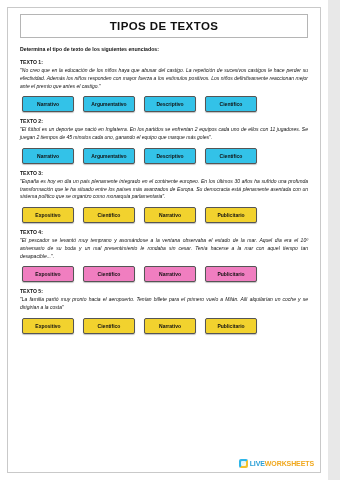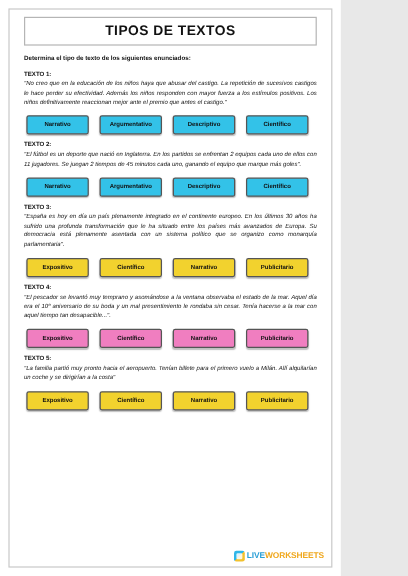--- a/index.html
+++ b/index.html
@@ -8,21 +8,21 @@
   }
   body {
     width: 340px;
     height: 480px;
     background: #e8e8e8;
     font-family: "Liberation Sans", sans-serif;
     overflow: hidden;
   }
   .page {
     position: relative;
-    width: 284px;
+    width: 328px;
     height: 480px;
     background: #ffffff;
     box-sizing: border-box;
     padding: 8px 10px 0 10px;
   }
   .sheet-border {
     position: absolute;
     left: 7px;
     top: 7px;
     right: 7px;

